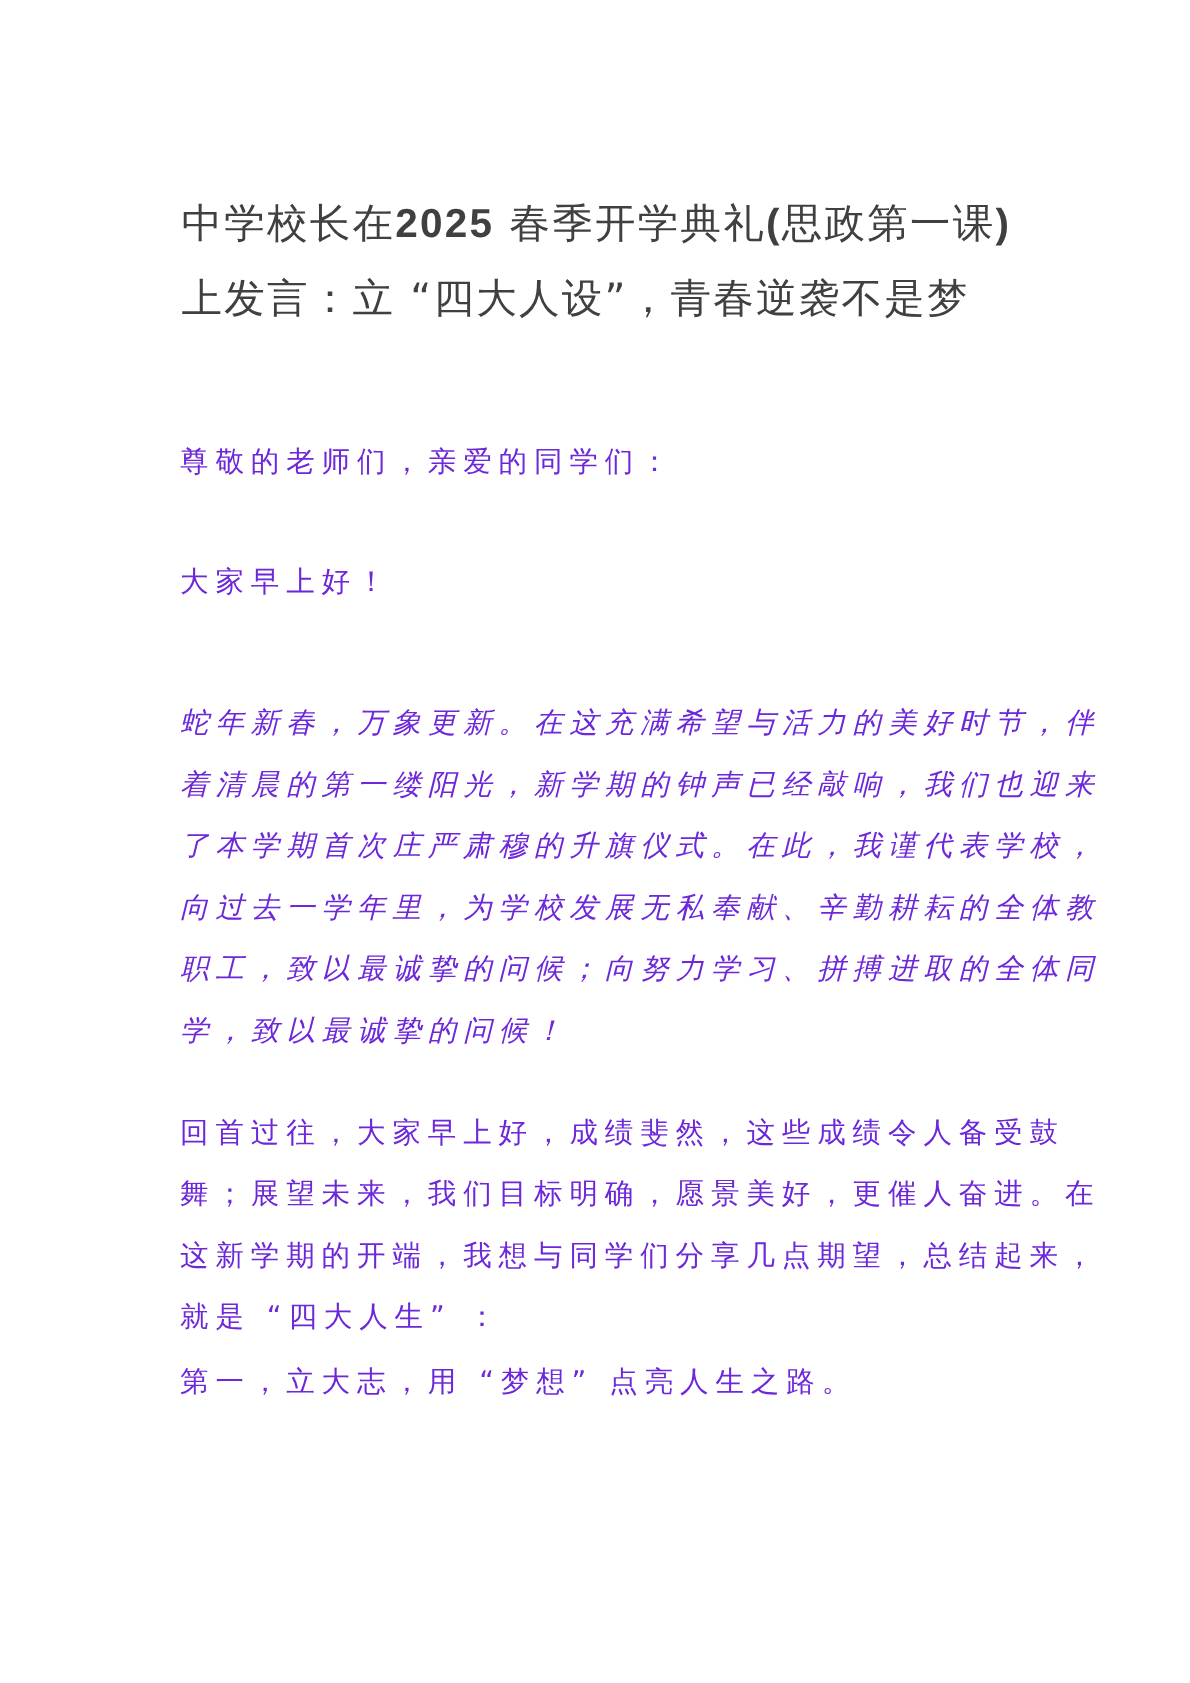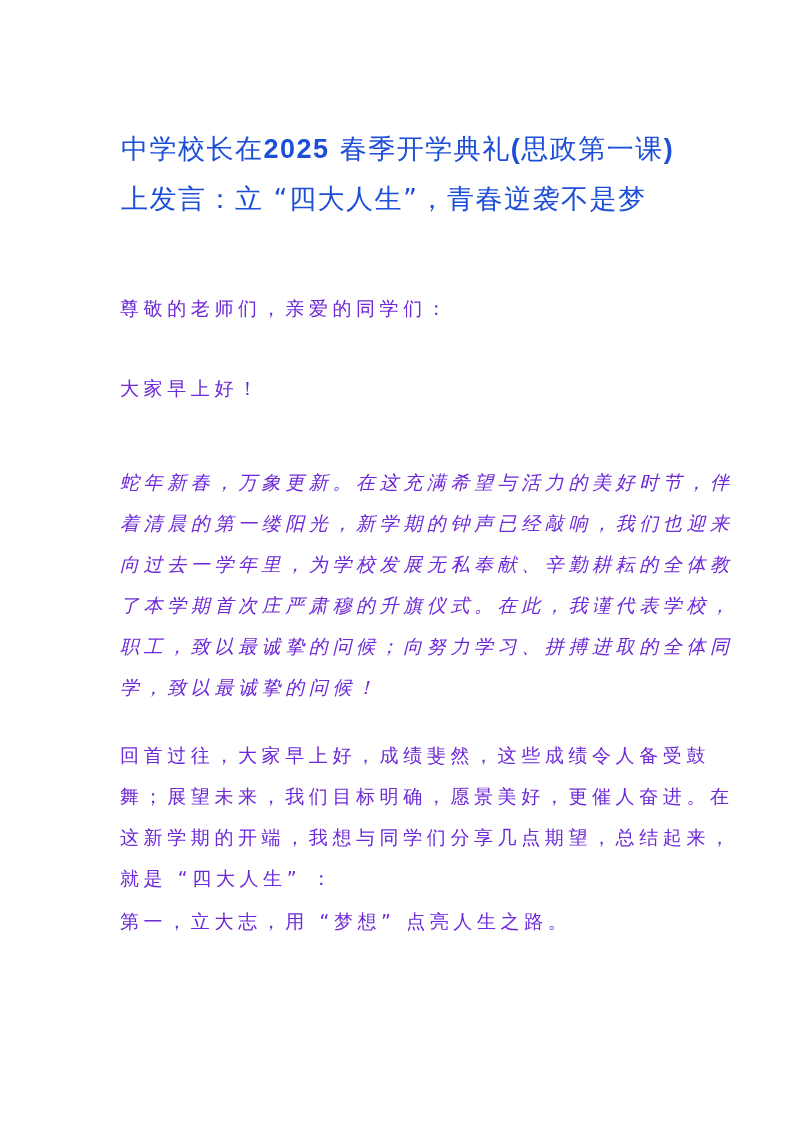--- a/index.html
+++ b/index.html
@@ -1,21 +1,21 @@
 <!DOCTYPE html>
 <html><head>
 <meta charset="utf-8">
 <style>
   html, body { margin: 0; padding: 0; background: #ffffff; }
   body { width: 793px; height: 1122px; position: relative; overflow: hidden; color: #111; }
   .page { position: absolute; left: 0; top: 0; width: 793px; height: 1122px; background: #fff; }
   .title {
     position: absolute; left: 121px; top: 124px; width: 580px;
     font-family: "DejaVu Sans", sans-serif;
-    font-size: 27px; line-height: 50px; letter-spacing: 1.5px; color: #1d4ed8;
+    font-size: 27px; line-height: 50px; letter-spacing: 1.5px; color: #404040;
     margin: 0; font-weight: normal; white-space: nowrap;
   }
   .title .num { font-family: "Liberation Sans", sans-serif; font-weight: bold; }
   .title .paren { font-family: "Liberation Sans", sans-serif; font-weight: bold; }
   .body-text {
     position: absolute; left: 120px; width: 565px;
     font-family: "DejaVu Sans", sans-serif;
     font-size: 19px; line-height: 41px; letter-spacing: 4.6px; color: #6d28d9;
     margin: 0; text-align: justify;
   }
@@ -26,36 +26,36 @@
   .p5 { top: 901px; }
   .line { display: block; white-space: nowrap; }
 </style>
 </head>
 <body>
 
 <div class="page">
 
   <h1 class="title">
     <span class="line"><span>中学校长在</span><span class="num">2025</span> <span>春季开学典礼</span><span class="paren">(</span><span>思政第一课</span><span class="paren">)</span></span>
-    <span class="line">上发言：立 “四大人生”，青春逆袭不是梦</span>
+    <span class="line">上发言：立 “四大人设”，青春逆袭不是梦</span>
   </h1>
 
   <p class="body-text p1">
     <span class="line">尊敬的老师们，亲爱的同学们：</span>
   </p>
 
   <p class="body-text p2">
     <span class="line">大家早上好！</span>
   </p>
 
   <p class="body-text p3">
     <span class="line">蛇年新春，万象更新。在这充满希望与活力的美好时节，伴</span>
     <span class="line">着清晨的第一缕阳光，新学期的钟声已经敲响，我们也迎来</span>
+    <span class="line">了本学期首次庄严肃穆的升旗仪式。在此，我谨代表学校，</span>
     <span class="line">向过去一学年里，为学校发展无私奉献、辛勤耕耘的全体教</span>
-    <span class="line">了本学期首次庄严肃穆的升旗仪式。在此，我谨代表学校，</span>
     <span class="line">职工，致以最诚挚的问候；向努力学习、拼搏进取的全体同</span>
     <span class="line">学，致以最诚挚的问候！</span>
   </p>
 
   <p class="body-text p4">
     <span class="line">回首过往，大家早上好，成绩斐然，这些成绩令人备受鼓</span>
     <span class="line">舞；展望未来，我们目标明确，愿景美好，更催人奋进。在</span>
     <span class="line">这新学期的开端，我想与同学们分享几点期望，总结起来，</span>
     <span class="line">就是 “四大人生” ：</span>
   </p>

